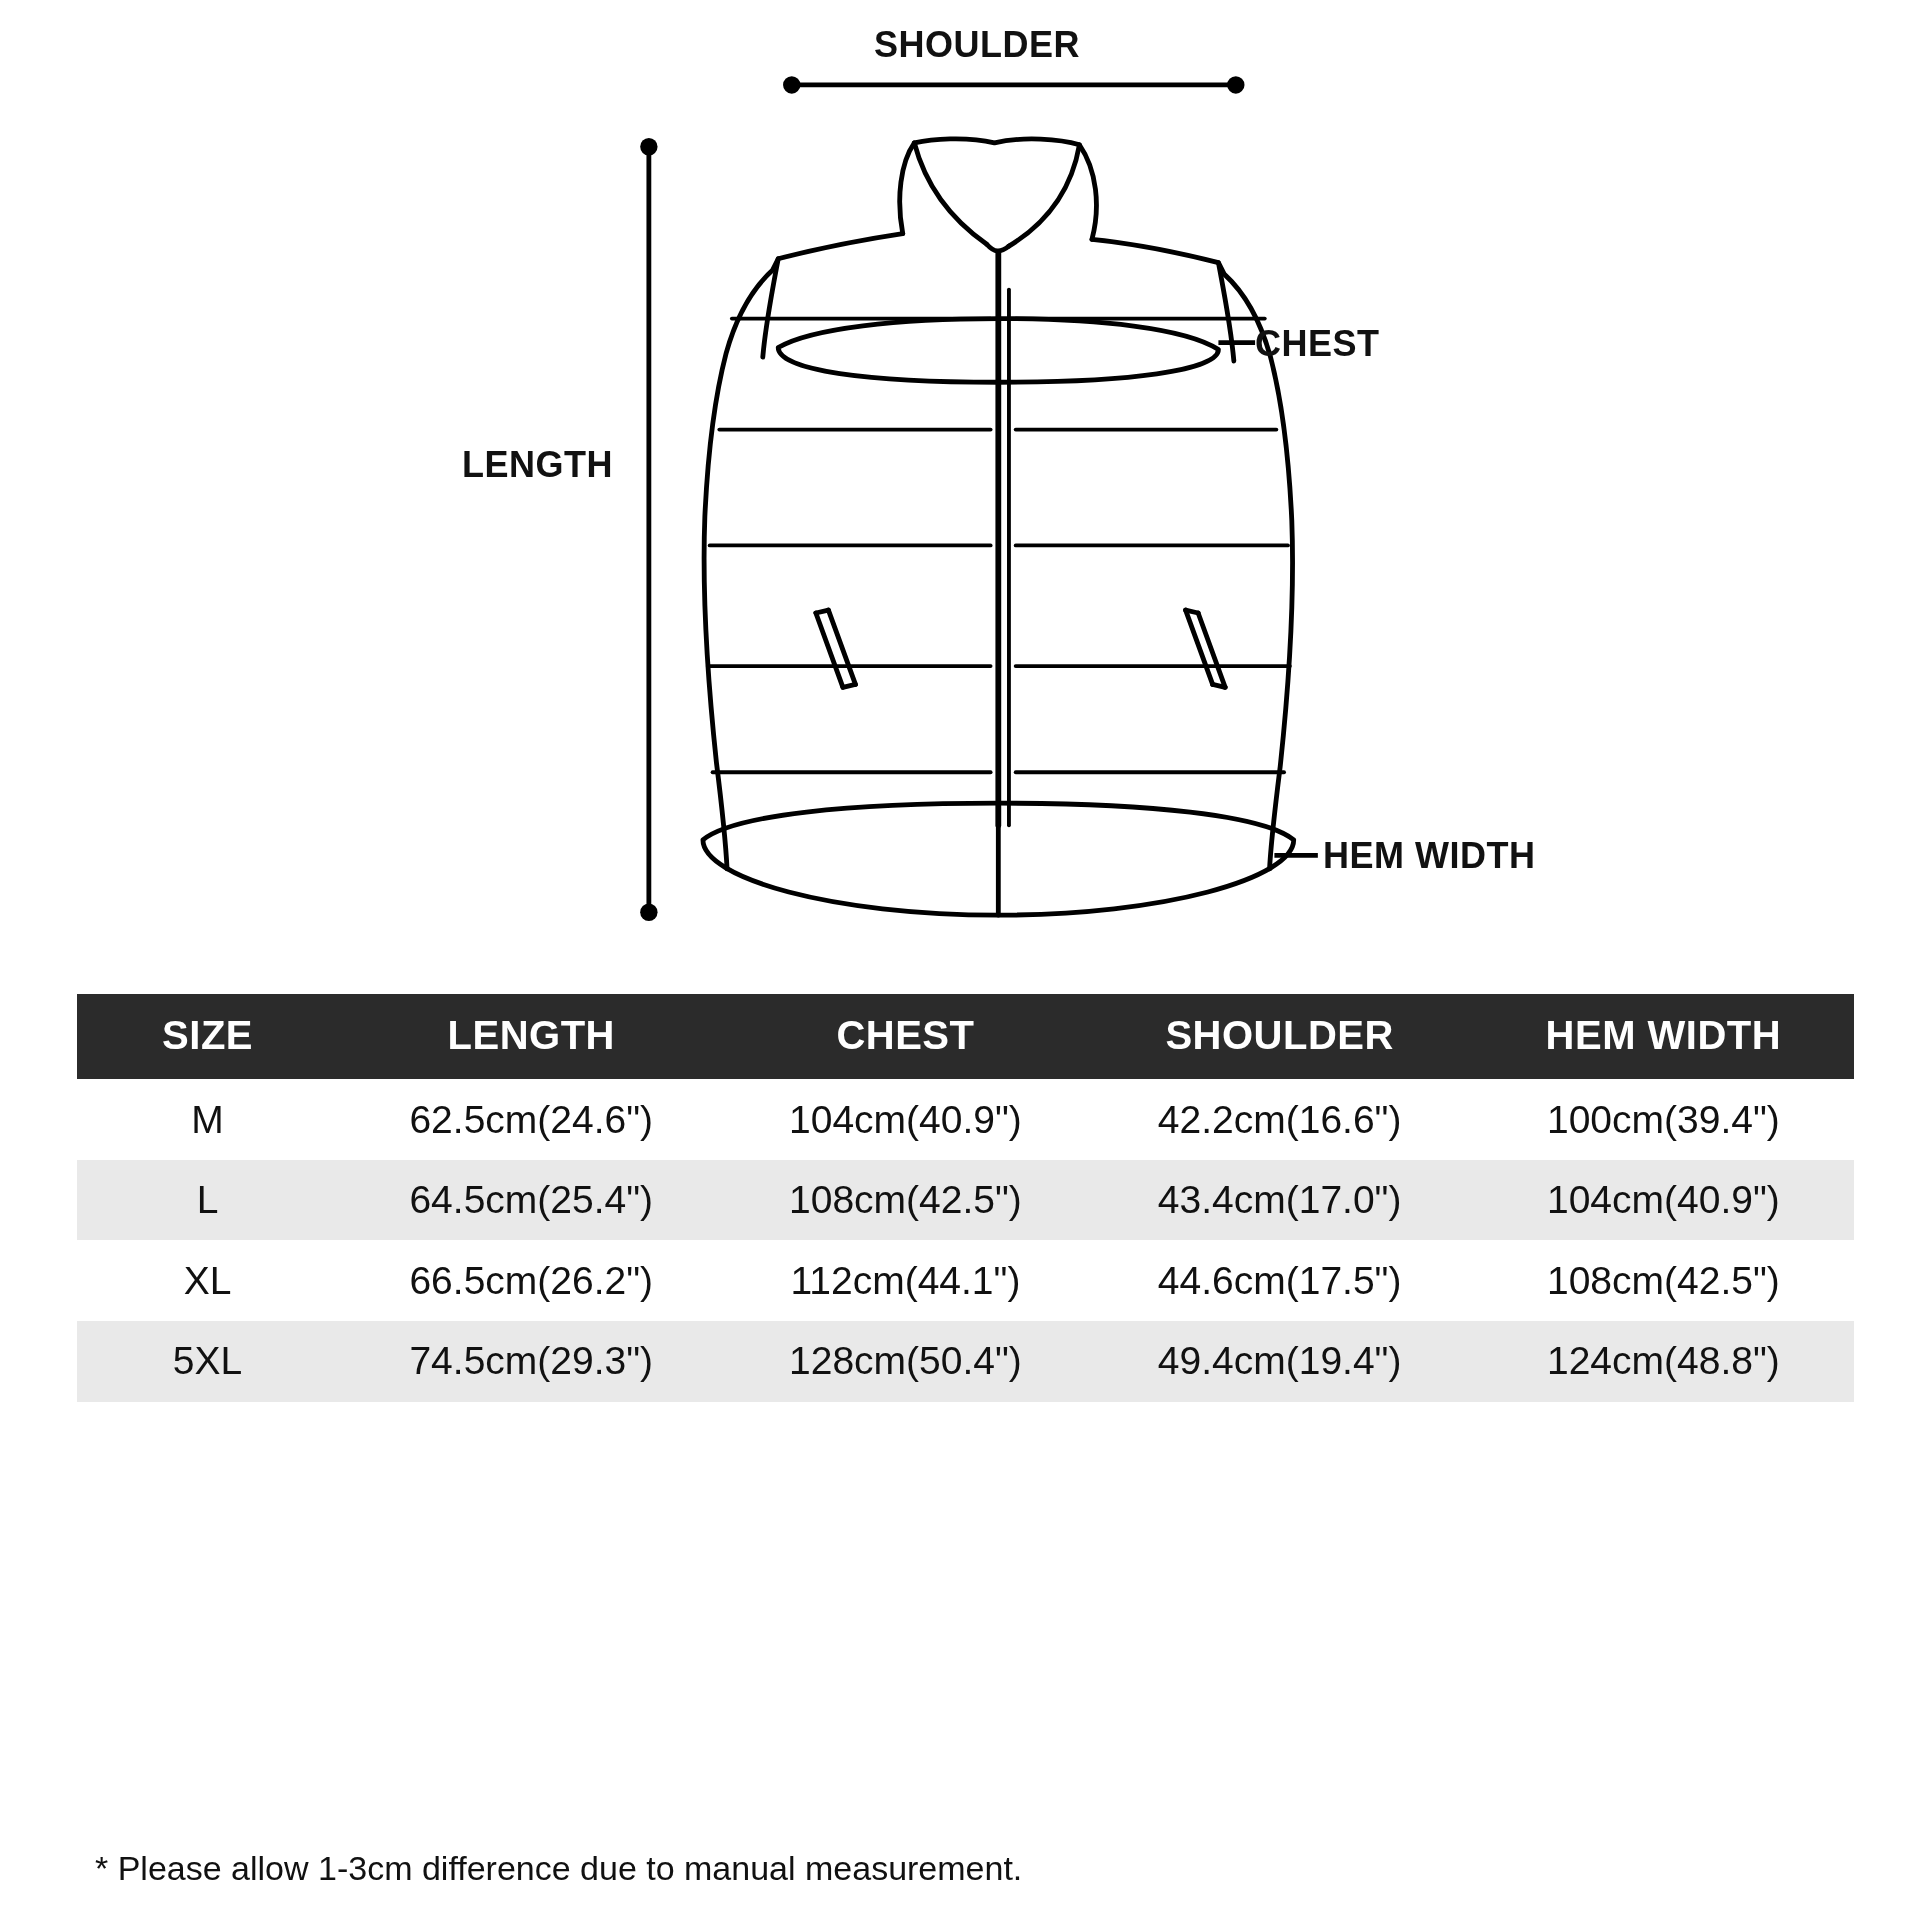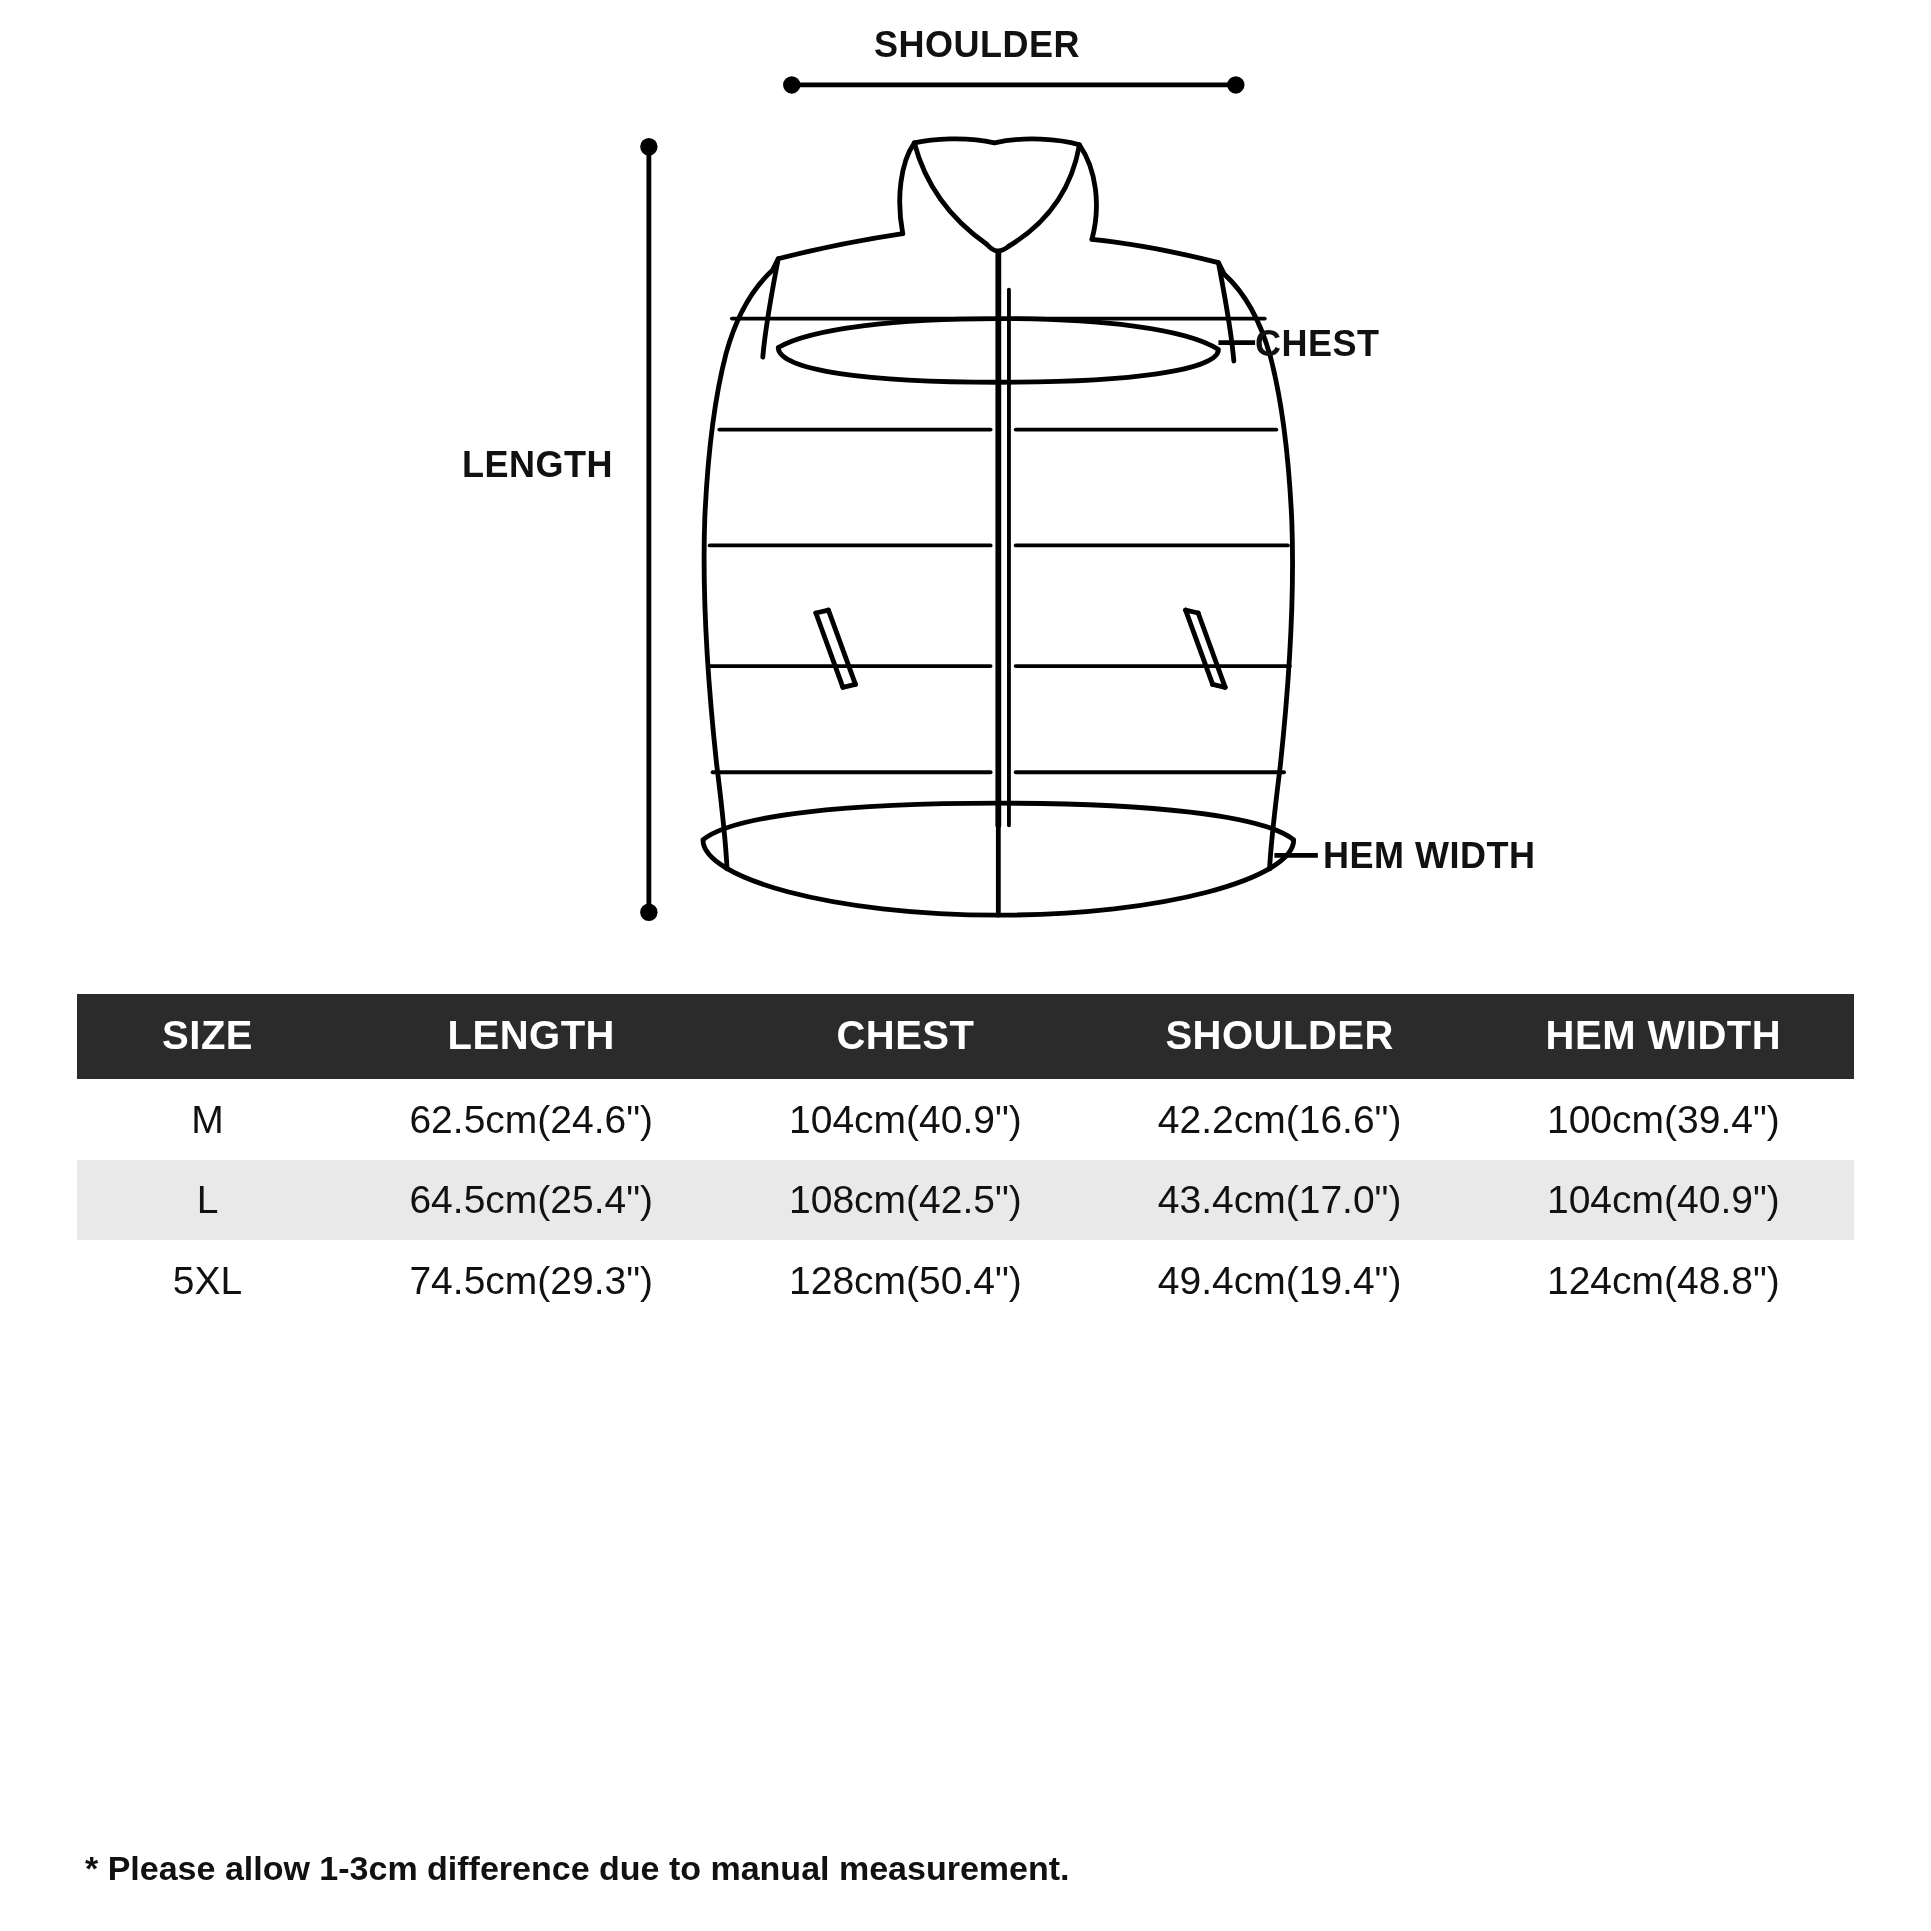--- a/index.html
+++ b/index.html
@@ -78,24 +78,24 @@
   table.size-table tbody tr:nth-child(even) { background: #e9e9e9; }
 
   col.c-size { width: 261px; }
   col.c-len  { width: 386px; }
   col.c-chest{ width: 362px; }
   col.c-sh   { width: 386px; }
   col.c-hem  { width: 381px; }
 
   .note {
     position: absolute;
-    left: 85px;
+    left: 95px;
     top: 1849px;
     font-size: 34px;
-    font-weight: bold;
+    font-weight: normal;
     color: #111111;
     white-space: nowrap;
   }
 </style>
 </head>
 <body>
 
 <div class="page">
 
   <div class="diagram">
@@ -206,20 +206,27 @@
           <td>100cm(39.4")</td>
         </tr>
         <tr>
           <td>L</td>
           <td>64.5cm(25.4")</td>
           <td>108cm(42.5")</td>
           <td>43.4cm(17.0")</td>
           <td>104cm(40.9")</td>
         </tr>
         <tr>
+          <td>XL</td>
+          <td>66.5cm(26.2")</td>
+          <td>112cm(44.1")</td>
+          <td>44.6cm(17.5")</td>
+          <td>108cm(42.5")</td>
+        </tr>
+        <tr>
           <td>5XL</td>
           <td>74.5cm(29.3")</td>
           <td>128cm(50.4")</td>
           <td>49.4cm(19.4")</td>
           <td>124cm(48.8")</td>
         </tr>
       </tbody>
     </table>
   </div>
 

